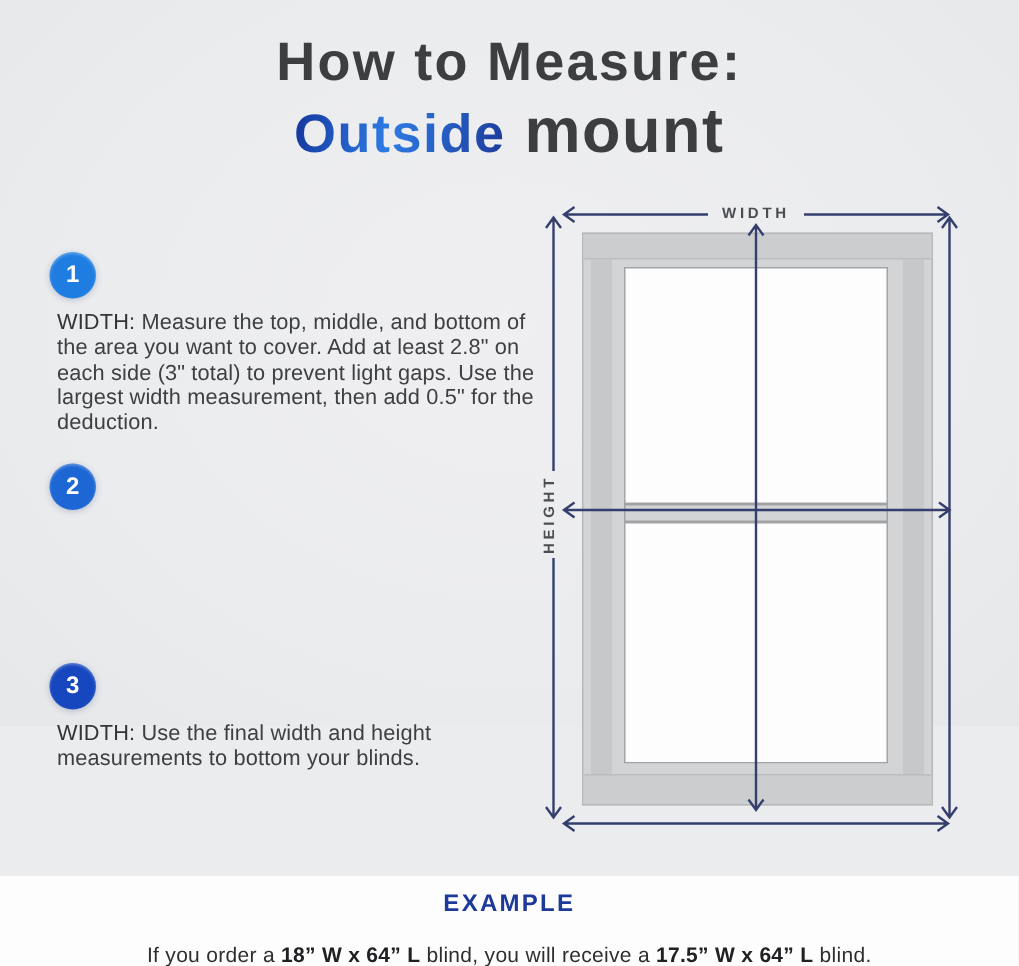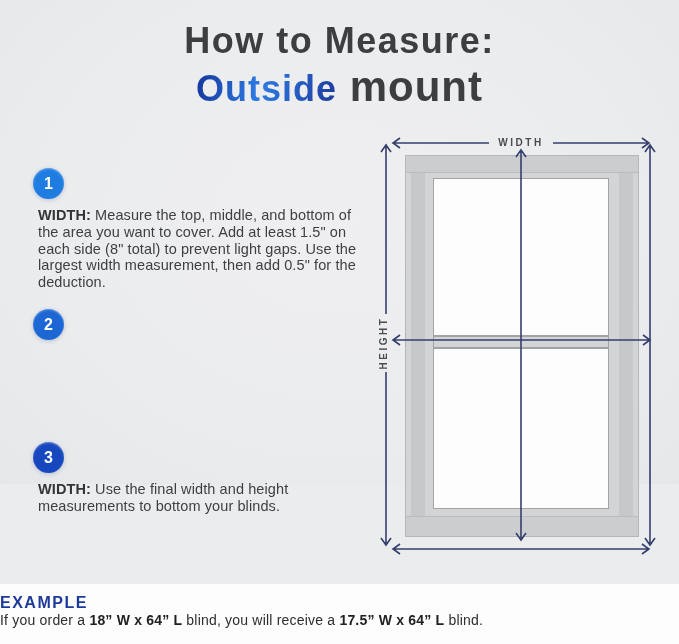--- a/index.html
+++ b/index.html
@@ -31,24 +31,24 @@
   .step-3 { top:442px; }
   .step-badge {
     width:31px; height:31px; border-radius:50%;
     display:flex; align-items:center; justify-content:center;
     color:#fff; font-size:16px; font-weight:700;
     box-shadow:0 1px 4px rgba(30,60,120,.25), inset 0 1px 2px rgba(255,255,255,.35);
     margin-left:3px;
   }
   .step-text { margin-top:8px; margin-left:8px; width:332px;
     font-size:14.5px; line-height:16.8px; color:#3e3f41; letter-spacing:.1px; }
-  .step-label { font-weight:700; color:#333436; }
+  .step-label { font-weight:400; color:#333436; }
 
   
-  .diagram { position:absolute; left:372px; top:128px; width:292px; height:440px; }
+  .diagram { position:absolute; left:355px; top:128px; width:292px; height:440px; }
   .window { position:absolute; left:33px; top:27px; width:234px; height:382px;
     background:#d3d4d5; border:1px solid #b6b7b9; }
   .win-top-band { position:absolute; left:0; right:0; top:0; height:17px;
     background:#cccdcf; border-bottom:1px solid #bcbdbf; }
   .win-bottom-band { position:absolute; left:0; right:0; bottom:0; height:20px;
     background:#cccdcf; border-top:1px solid #bcbdbf; }
   .win-jamb-left  { position:absolute; left:5px;  top:17px; bottom:20px; width:14px; background:#c7c8ca; }
   .win-jamb-right { position:absolute; right:5px; top:17px; bottom:20px; width:14px; background:#c7c8ca; }
   .win-glass-upper { position:absolute; left:27px; right:29px; top:22px;  height:158px;
     background:#fdfdfe; border:1px solid #a2a3a5; }
@@ -58,42 +58,42 @@
     background:#fdfdfe; border:1px solid #a2a3a5; }
   .arrows-svg { position:absolute; inset:0; width:292px; height:440px; pointer-events:none; }
   .arrows-svg path { stroke:var(--arrow); stroke-width:1.6; fill:none; }
   .dim-label { position:absolute; font-size:10px; font-weight:700; color:#4b4d52;
     letter-spacing:2.5px; text-align:center; line-height:14px; }
   .width-label  { left:117px; top:8px; width:64px; }
   .height-label { left:-20px; top:208px; width:64px; transform:rotate(-90deg); }
 
   
   .footer-strip { position:absolute; left:0; top:584px; width:679px; height:60px;
-    background:#fdfdfe; }
+    background:#fdfdfe; text-align:center; }
   .example-heading { margin-top:10px; font-size:16px; font-weight:700;
     color:var(--blue-deep); letter-spacing:1.5px; }
-  .example-line { margin-top:0; font-size:14px; color:#2d2e30; letter-spacing:.2px;
+  .example-line { margin-top:16px; font-size:14px; color:#2d2e30; letter-spacing:.2px;
     white-space:nowrap; }
   .example-line .b { font-weight:700; color:#202123; }
 </style>
 </head>
 <body>
 
 <div class="page">
 
   <div class="title-block">
     <div class="title-line1">How to Measure:</div>
     <div class="title-line2"><span class="title-highlight">Outside</span><span class="title-suffix"> mount</span></div>
   </div>
 
   <div class="step step-1">
     <div class="step-badge" style="background-color: rgb(31, 125, 226);">
       <span>1</span>
     </div>
-    <div class="step-text"><span class="step-label">WIDTH:</span><span> Measure the top, middle, and bottom of the area you want to cover. Add at least 1.5" on each side (8" total) to prevent light gaps. Use the largest width measurement, then add 0.5" for the deduction.</span></div>
+    <div class="step-text"><span class="step-label">WIDTH:</span><span> Measure the top, middle, and bottom of the area you want to cover. Add at least 2.8" on each side (3" total) to prevent light gaps. Use the largest width measurement, then add 0.5" for the deduction.</span></div>
   </div>
 
   <div class="step step-2">
     <div class="step-badge" style="background-color: rgb(28, 103, 212);">
       <span>2</span>
     </div>
   </div>
 
   <div class="step step-3">
     <div class="step-badge" style="background-color: rgb(23, 71, 191);">

